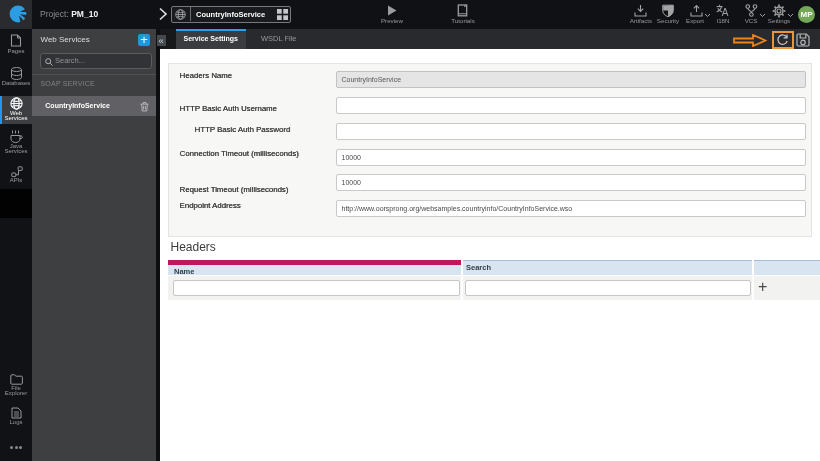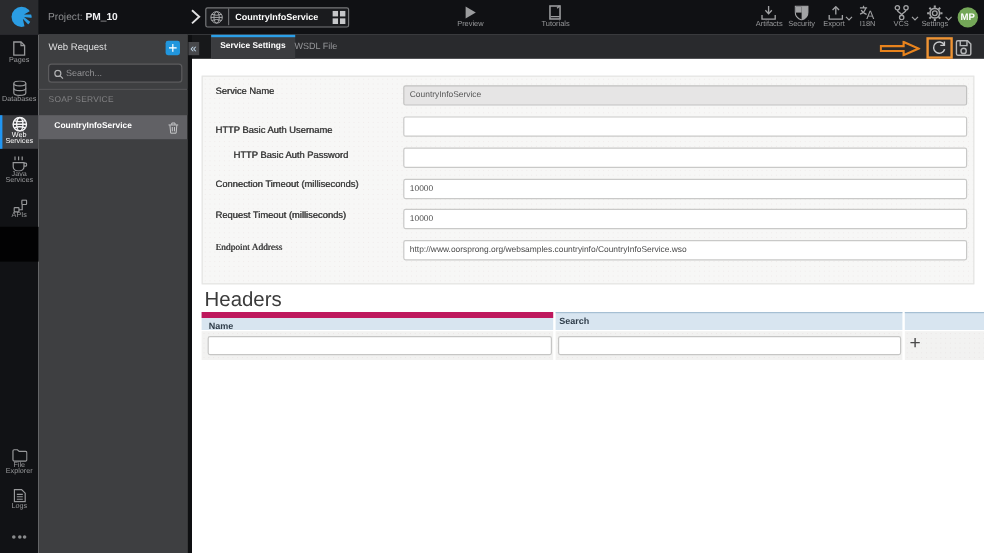--- a/index.html
+++ b/index.html
@@ -195,21 +195,21 @@
 </svg>
 <div class="sblbl" style="left:0;top:419.5px;color:#98999b;">Logs</div>
 
 <div class="abs" style="left:9.8px;top:446.3px;width:13px;display:flex;gap:1.8px;">
   <div style="width:3px;height:3px;border-radius:50%;background:#8a8b8d;"></div>
   <div style="width:3px;height:3px;border-radius:50%;background:#8a8b8d;"></div>
   <div style="width:3px;height:3px;border-radius:50%;background:#8a8b8d;"></div>
 </div>
 
 <div class="abs" style="left:32px;top:29px;width:123.5px;height:432px;background:#3e3f41;"></div>
-<div class="abs" style="left:40.5px;top:29px;height:21px;line-height:21px;font-size:8px;color:#dededf;">Web Request</div>
+<div class="abs" style="left:40.5px;top:29px;height:21px;line-height:21px;font-size:8px;color:#dededf;">Web Services</div>
 <div class="abs" style="left:138.2px;top:34px;width:11.8px;height:11.5px;background:#2196dd;border-radius:2px;color:#fff;font-size:13px;line-height:11.5px;text-align:center;">+</div>
 
 <div class="abs" style="left:39.5px;top:53px;width:112px;height:16px;background:#323336;border:1px solid #5c5c5e;border-radius:3px;"></div>
 <svg class="abs" style="left:44.5px;top:57.5px;" width="8" height="8" viewBox="0 0 8 8">
   <circle cx="3.2" cy="3.2" r="2.5" fill="none" stroke="#b0b1b3" stroke-width="1"></circle>
   <line x1="5.2" y1="5.2" x2="7.5" y2="7.5" stroke="#b0b1b3" stroke-width="1"></line>
 </svg>
 <div class="abs" style="left:55px;top:53px;height:16px;line-height:16px;font-size:7.5px;color:#929295;">Search...</div>
 <div class="abs" style="left:32px;top:74px;width:123.5px;height:1px;background:#525254;"></div>
 <div class="abs" style="left:40.5px;top:80px;font-size:7px;letter-spacing:0.2px;color:#828284;">SOAP SERVICE</div>
@@ -226,21 +226,21 @@
   </g>
 </svg>
 
 <div class="abs" style="left:155.5px;top:29px;width:4.7px;height:432px;background:#0e0f11;"></div>
 <div class="abs" style="left:160px;top:29px;width:16px;height:20px;background:#17181a;"></div>
 
 <div class="abs" style="left:156.5px;top:34.5px;width:9.5px;height:11.5px;background:#47484b;color:#c3d9ec;font-size:9.5px;line-height:11px;text-align:center;">«</div>
 
 <div class="abs" style="left:176px;top:29px;width:644px;height:20px;background:#292a2d;"></div>
 <div class="abs" style="left:176px;top:29px;width:69.5px;height:20px;background:#3b3c3f;border-top:2px solid #2b9fe8;color:#fff;font-size:7px;font-weight:bold;text-align:center;line-height:16.5px;">Service Settings</div>
-<div class="abs" style="left:245.5px;top:29px;width:51px;height:36px;color:#97989b;font-size:7.5px;text-align:left;line-height:19px;">WSDL File</div>
+<div class="abs" style="left:245.5px;top:29px;width:51px;height:36px;color:#97989b;font-size:7.5px;text-align:right;line-height:19px;">WSDL File</div>
 
 <svg class="abs" style="left:733px;top:33.5px;" width="34" height="13" viewBox="0 0 34 13">
   <path d="M1 4.5 H20 V1 L32.5 6.5 L20 12 V8.5 H1 Z" fill="none" stroke="#e8831d" stroke-width="1.8"></path>
 </svg>
 
 <div class="abs" style="left:771.5px;top:31px;width:22px;height:18px;border:2.5px solid #ef9434;"></div>
 <svg class="abs" style="left:776px;top:34px;" width="13" height="12" viewBox="0 0 13 12">
   <path d="M10.8 3.4 A 4.7 4.7 0 1 0 11.2 7" fill="none" stroke="#c9cacc" stroke-width="1.2"></path>
   <polyline points="11,0.6 11,3.8 7.6,3.8" fill="none" stroke="#c9cacc" stroke-width="1.2"></polyline>
 </svg>
@@ -248,39 +248,39 @@
 <svg class="abs" style="left:796px;top:33px;" width="14" height="14" viewBox="0 0 14 14">
   <g fill="none" stroke="#b5b6b8" stroke-width="1.2">
     <path d="M1 2.2 C1 1.5 1.5 1 2.2 1 H10.3 L13 3.7 V11.8 C13 12.5 12.5 13 11.8 13 H2.2 C1.5 13 1 12.5 1 11.8 Z"></path>
     <path d="M4.2 1.2 V5 H9.8 V1.2"></path>
     <circle cx="7" cy="9.4" r="2.2"></circle>
   </g>
 </svg>
 
 <div class="abs" style="left:168px;top:63px;width:643.5px;height:174px;background:#f7f7f6;background-image:radial-gradient(circle,#efeaea 0.6px,transparent 0.7px);background-size:4px 4px;border:1px solid #e4e4e3;"></div>
 
-<div class="lbl" style="top:71.2px;">Service Name</div>
+<div class="lbl" style="top:71.2px;">Headers Name</div>
 <div class="inp" style="top:70.5px;background:#e6e5e5;border-color:#c2c2c1;color:#555;">CountryInfoService</div>
 
 <div class="lbl" style="top:104px;">HTTP Basic Auth Username</div>
 <div class="inp" style="top:97px;"></div>
 
 <div class="lbl" style="top:124.5px;padding-left:15px;">HTTP Basic Auth Password</div>
 <div class="inp" style="top:123.3px;"></div>
 
 <div class="lbl" style="top:149.3px;">Connection Timeout (milliseconds)</div>
 <div class="inp" style="top:148.6px;">10000</div>
 
-<div class="lbl" style="top:175px;">Request Timeout (milliseconds)</div>
+<div class="lbl" style="top:185px;">Request Timeout (milliseconds)</div>
 <div class="inp" style="top:174.3px;">10000</div>
 
-<div class="lbl" style="top:200.7px;font-family:Liberation Serif, serif;">Endpoint Address</div>
+<div class="lbl" style="top:200.7px;">Endpoint Address</div>
 <div class="inp" style="top:200px;">http://www.oorsprong.org/websamples.countryinfo/CountryInfoService.wso</div>
 
-<div class="abs" style="left:170.5px;top:240px;font-size:17px;color:#3b3b3b;">Headers</div>
+<div class="abs" style="left:170.5px;top:240px;font-size:12px;color:#3b3b3b;">Headers</div>
 
 <div class="abs" style="left:168px;top:259.5px;width:292.5px;height:15.5px;background:#d8e5f0;border-top:5px solid #be185d;color:#2f3d4a;font-size:7.5px;font-weight:bold;line-height:14px;padding-left:6px;">Name</div>
 <div class="abs" style="left:462.5px;top:259.5px;width:289.5px;height:15.5px;background:#d8e5f0;border-top:1px solid #a6bfd3;color:#2f3d4a;font-size:7.5px;font-weight:bold;line-height:14px;padding-left:3.5px;">Search</div>
 <div class="abs" style="left:754px;top:259.5px;width:65.5px;height:15.5px;background:#d8e5f0;border-top:1px solid #a6bfd3;"></div>
 
 <div class="abs" style="left:168px;top:276px;width:292.5px;height:23.5px;background:#f2f2f1;background-image:radial-gradient(circle,#eae6e6 0.6px,transparent 0.7px);background-size:4px 4px;"></div>
 <div class="abs" style="left:462.5px;top:276px;width:289.5px;height:23.5px;background:#f2f2f1;background-image:radial-gradient(circle,#eae6e6 0.6px,transparent 0.7px);background-size:4px 4px;"></div>
 <div class="abs" style="left:754px;top:276px;width:65.5px;height:23.5px;background:#f2f2f1;background-image:radial-gradient(circle,#eae6e6 0.6px,transparent 0.7px);background-size:4px 4px;"></div>
 <div class="abs" style="left:173px;top:280px;width:286.5px;height:16px;background:#fff;border:1px solid #c6c6c5;border-radius:2px;"></div>
 <div class="abs" style="left:464.5px;top:280px;width:286px;height:16px;background:#fff;border:1px solid #c6c6c5;border-radius:2px;"></div>

